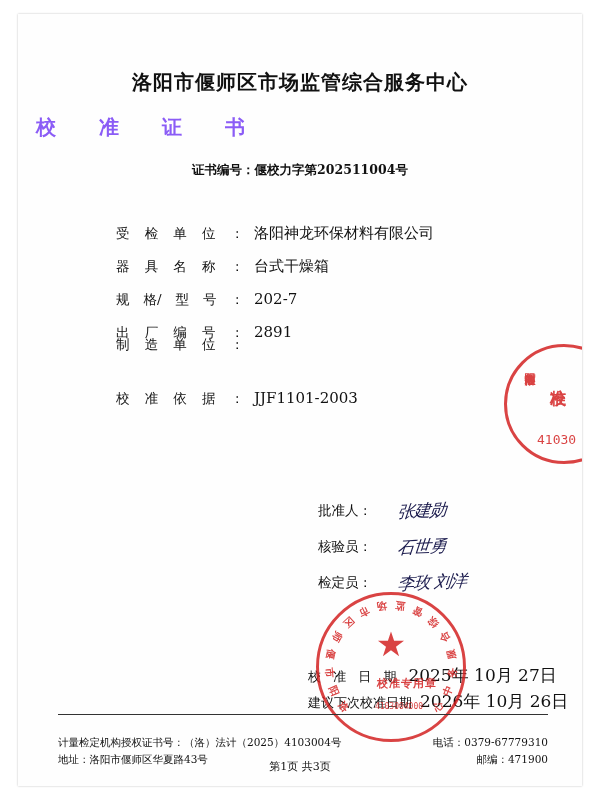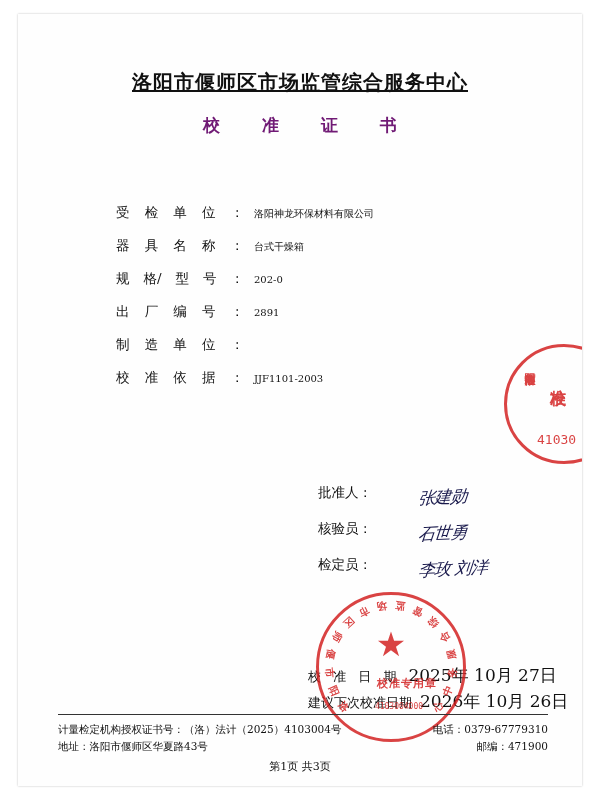--- a/index.html
+++ b/index.html
@@ -36,33 +36,31 @@
     position: absolute;
     top: 55px;
     left: 0;
     width: 564px;
     text-align: center;
     font-size: 20px;
     font-weight: bold;
     letter-spacing: 1px;
     color: #111;
     font-family: "DejaVu Serif", "Liberation Serif", serif;
-    text-decoration: underline;
   }
   .cert-title {
     position: absolute;
     top: 100px;
     left: 0;
     width: 564px;
-    text-align: center;
-    font-size: 17px;
+    font-size: 20px;
     font-weight: bold;
     letter-spacing: 18px;
     text-indent: 18px;
-    color: #701a75;
+    color: #8b5cf6;
     font-family: "DejaVu Serif", "Liberation Serif", serif;
   }
   .cert-number {
     position: absolute;
     top: 148px;
     left: 0;
     width: 564px;
     text-align: center;
     font-size: 12.5px;
     font-weight: bold;
@@ -87,36 +85,37 @@
     font-size: 13.5px;
     color: #111;
     font-family: "DejaVu Serif", "Liberation Serif", serif;
     display: flex;
     justify-content: space-between;
   }
   .field-label span {
     display: inline-block;
   }
   .field-value {
-    font-size: 10px;
+    font-size: 15px;
     color: #111;
     font-family: "DejaVu Serif", "Liberation Serif", serif;
     padding-left: 10px;
+    margin-top: 20px;
   }
 
   .sign-block {
     position: absolute;
     top: 470px;
     left: 300px;
     width: 230px;
   }
   .sign-row {
     display: flex;
+    align-items: flex-end;
     height: 36px;
-    gap: 20px;
   }
   .sign-label {
     width: 72px;
     font-size: 13.5px;
     color: #111;
     font-family: "DejaVu Serif", "Liberation Serif", serif;
   }
   .sign-value {
     flex: 1;
     padding-left: 8px;
@@ -156,21 +155,21 @@
     font-family: "DejaVu Serif", "Liberation Serif", serif;
     white-space: nowrap;
   }
 
   .footer {
     position: absolute;
     left: 40px;
     top: 700px;
     width: 490px;
     border-top: 1px solid #333;
-    padding-top: 6px;
+    padding-top: 19px;
     font-size: 10.5px;
     color: #111;
     font-family: "DejaVu Serif", "Liberation Serif", serif;
   }
   .footer-row {
     display: flex;
     justify-content: space-between;
     line-height: 17px;
   }
   .footer-left { white-space: nowrap; }
@@ -277,20 +276,21 @@
   }
 </style>
 </head>
 <body>
 
 <div class="page">
   <div class="sheet">
 
     <div class="org-title">洛阳市偃师区市场监管综合服务中心</div>
     <div class="cert-title">校 准 证 书</div>
+    <div class="cert-number">证书编号：偃校力字第202511004号</div>
 
     <div class="fields">
       <div class="field-row">
         <div class="field-label">
           <span>受</span>
           <span>检</span>
           <span>单</span>
           <span>位</span>
           <span>：</span>
         </div>
@@ -307,21 +307,21 @@
         <div class="field-value">台式干燥箱</div>
       </div>
       <div class="field-row">
         <div class="field-label">
           <span>规</span>
           <span>格/</span>
           <span>型</span>
           <span>号</span>
           <span>：</span>
         </div>
-        <div class="field-value">202-0</div>
+        <div class="field-value">202-7</div>
       </div>
       <div class="field-row">
         <div class="field-label">
           <span>出</span>
           <span>厂</span>
           <span>编</span>
           <span>号</span>
           <span>：</span>
         </div>
         <div class="field-value">2891</div>

